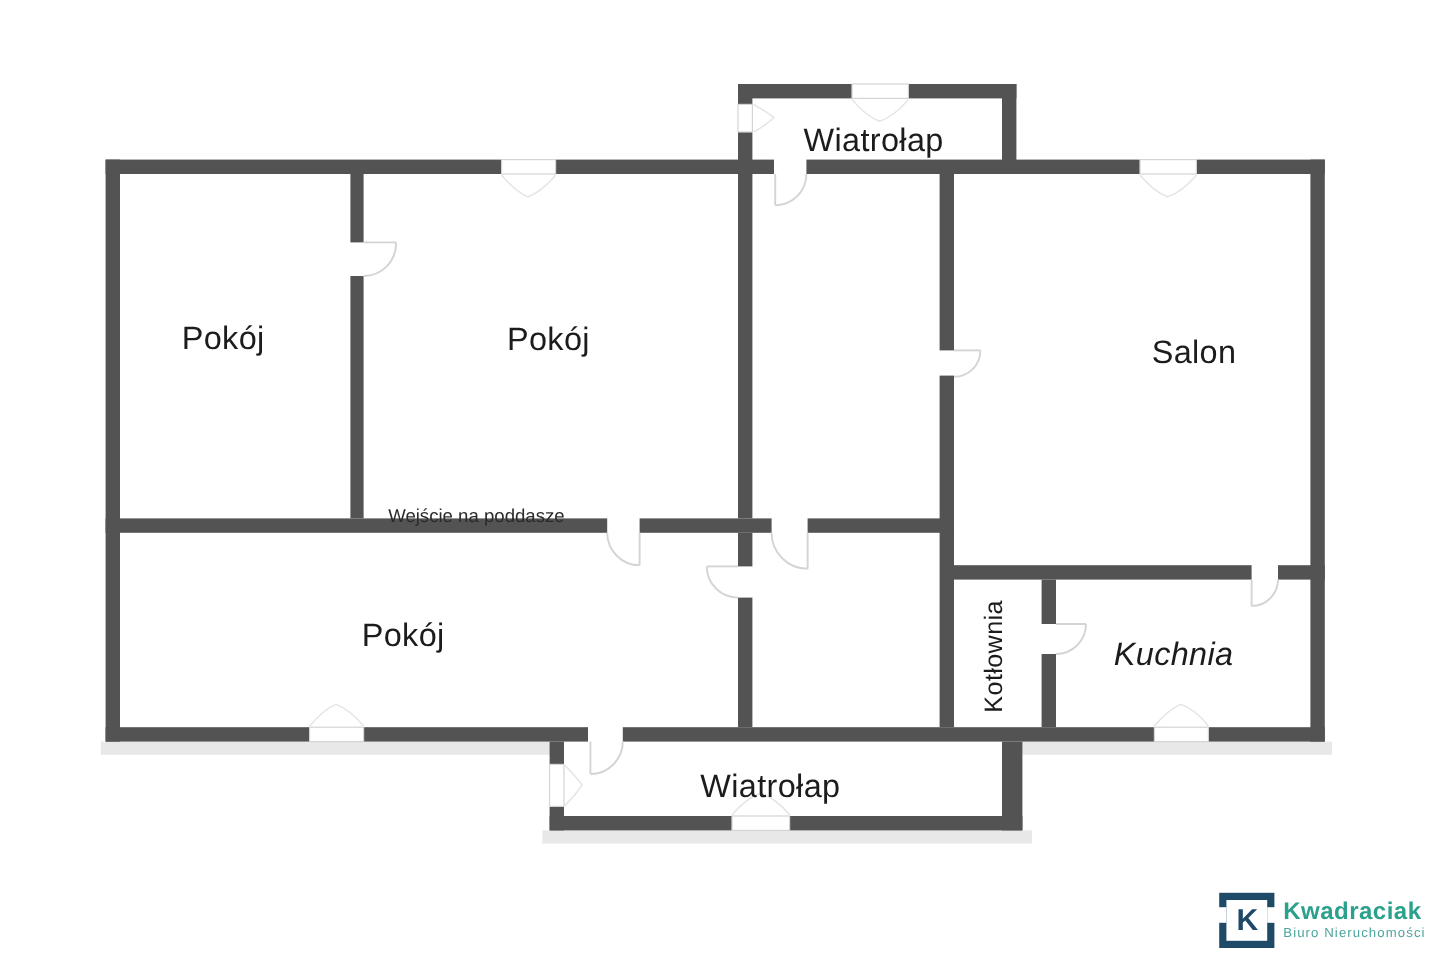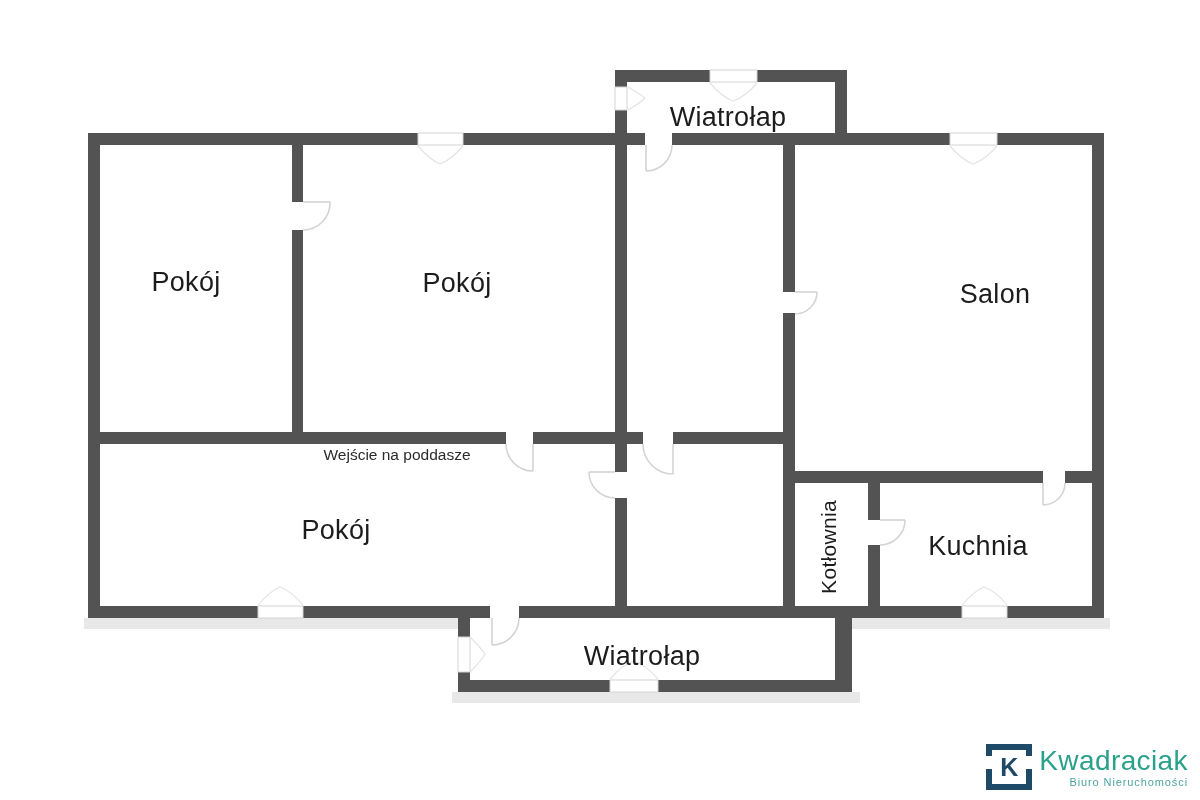--- a/index.html
+++ b/index.html
@@ -20,21 +20,21 @@
   .small-label{position:absolute;transform:translate(-50%,-50%);font-size:15.5px;
     color:#2b2b2b;white-space:nowrap;}
 
   .logo{position:absolute;right:12px;bottom:10px;display:flex;align-items:center;gap:7px;}
   .logo-box{position:relative;width:34px;height:34px;border:6px solid var(--navy,#1e4a68);
     background:#fff;display:flex;align-items:center;justify-content:center;}
   .logo-box span{font-weight:bold;font-size:25px;color:var(--navy,#1e4a68);line-height:1;}
   .notch{position:absolute;background:#fff;width:7px;height:13px;top:6px;}
   .notch-l{left:-7px;} .notch-r{right:-7px;}
   .logo-text{display:flex;flex-direction:column;justify-content:center;}
-  .brand-name{color:var(--teal,#2ba18b);font-weight:normal;font-size:28px;line-height:1.05;letter-spacing:.4px;}
+  .brand-name{color:var(--teal,#2ba18b);font-weight:bold;font-size:20px;line-height:1.05;letter-spacing:.4px;}
   .brand-tagline{color:#4ba59e;font-size:11px;letter-spacing:.9px;margin-top:1px;text-align:right;}
 </style>
 </head>
 <body>
 
 <div id="plan">
 
   <svg width="1200" height="800" viewBox="0 0 1200 800">
 
     <g>
@@ -174,23 +174,23 @@
         </g>
     </g>
   </svg>
 
   <div class="room-label" style="left:728px;top:117px;">Wiatrołap</div>
   <div class="room-label" style="left:186px;top:282px;">Pokój</div>
   <div class="room-label" style="left:457px;top:283px;">Pokój</div>
   <div class="room-label" style="left:951px;top:294px;margin-left:44px;">Salon</div>
   <div class="room-label" style="left:336px;top:530px;">Pokój</div>
   <div class="room-label label-rotated" style="left:829px;top:547px;">Kotłownia</div>
-  <div class="room-label" style="left:978px;top:546px;">Kuchnia</div>
+  <div class="room-label" style="left:978px;top:546px;font-style:italic;">Kuchnia</div>
   <div class="room-label" style="left:642px;top:656px;">Wiatrołap</div>
-  <div class="small-label" style="left:397px;top:455px;">Wejście na poddasze</div>
+  <div class="small-label" style="left:397px;top:431px;">Wejście na poddasze</div>
 
   <div class="logo">
     <div class="logo-box">
       <span>K</span>
       <div class="notch notch-l"></div>
       <div class="notch notch-r"></div>
     </div>
     <div class="logo-text">
       <div class="brand-name">Kwadraciak</div>
       <div class="brand-tagline">Biuro Nieruchomości</div>

